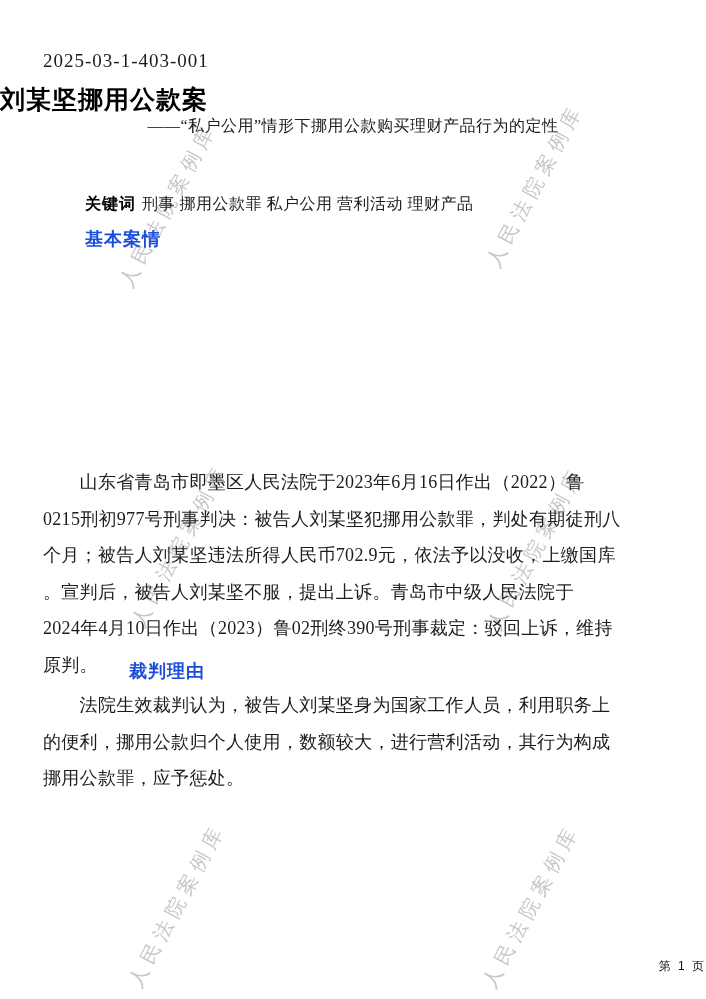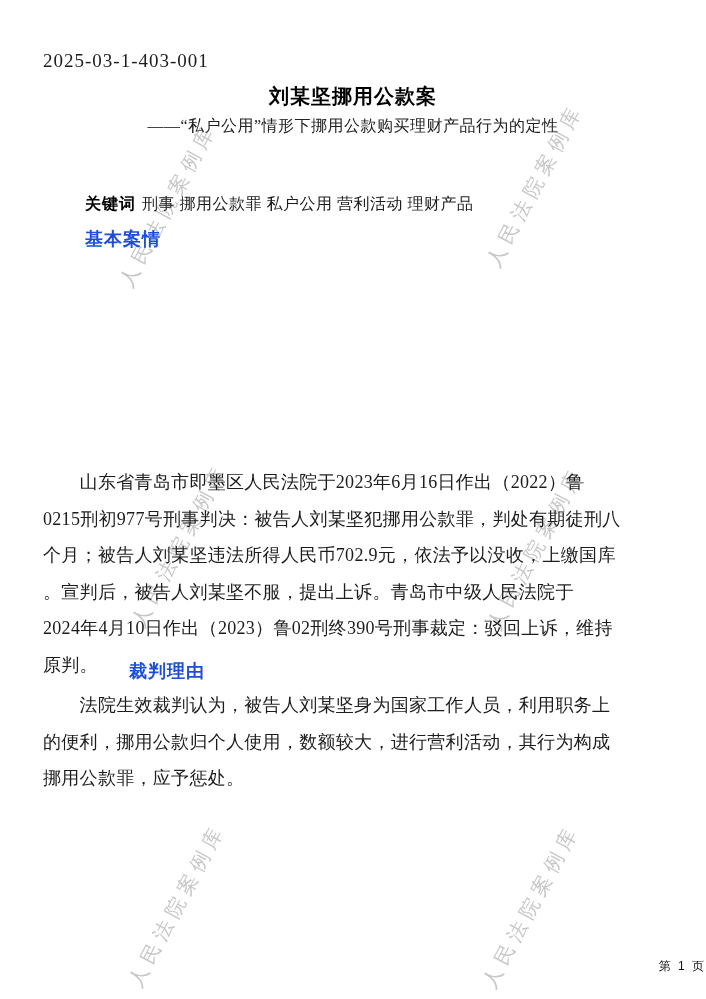--- a/index.html
+++ b/index.html
@@ -25,22 +25,21 @@
     font-family:"Liberation Serif","DejaVu Serif",serif;
   }
   
   .txt-layer { position:absolute; inset:0; z-index:2; }
   .doc-number {
     position:absolute; left:43px; top:50px;
     font-size:19px; letter-spacing:1px;
   }
   .doc-title {
     position:absolute; left:0; right:0; top:83px;
-    text-align:center;
-    font-size:20px; font-weight:bold;
+    font-size:25px; font-weight:bold;
     letter-spacing:1px;
     color:#000;
   }
   .doc-subtitle {
     position:absolute; left:0; right:0; top:116px;
     text-align:center;
     font-size:16px;
     letter-spacing:0.5px;
     color:#222;
   }

